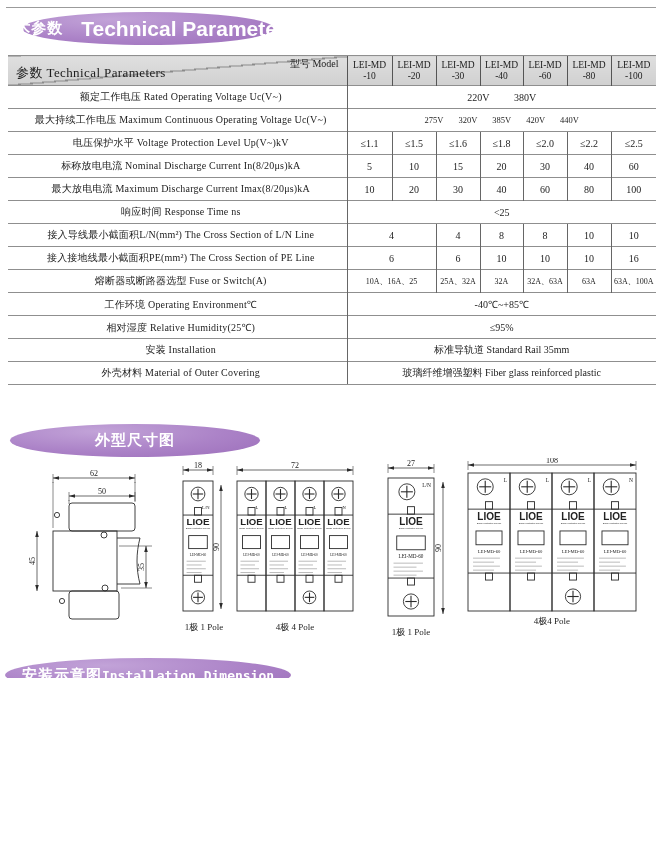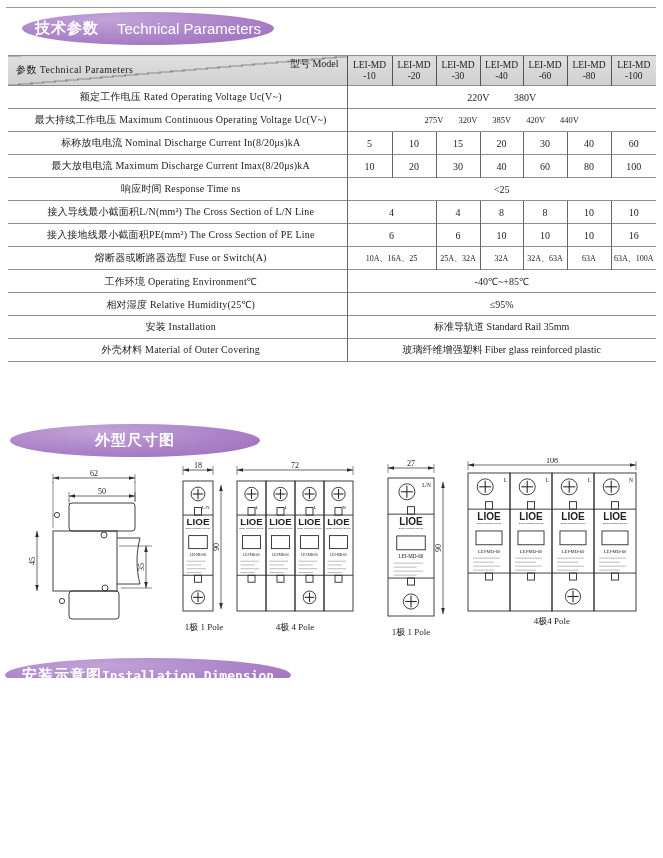--- a/index.html
+++ b/index.html
@@ -4,41 +4,41 @@
 <style>
   *{margin:0;padding:0;box-sizing:border-box}
   html,body{background:#fff}
   .page{position:relative;width:663px;height:678px;background:#fff;overflow:hidden;
         font-family:"Liberation Serif",serif;color:#1c1c1c}
   .topline{position:absolute;left:6px;top:7px;width:650px;height:1px;background:#9b9b9b}
   .oval{position:absolute;border-radius:50%;display:flex;align-items:center;justify-content:center;
         color:#fff;white-space:nowrap;
         background:radial-gradient(ellipse at 35% 22%, #c2a3d8 0%, #ab82c7 55%, #9c6eba 100%);}
   .oval .cn{font-family:"Liberation Sans",sans-serif;font-weight:bold;font-size:15px;letter-spacing:1px}
-  .oval .en-sans{font-family:"Liberation Sans",sans-serif;font-weight:normal;font-size:15px;margin-left:18px}
+  .oval .en-sans{font-family:"Liberation Sans",sans-serif;font-weight:bold;font-size:21px;margin-left:18px}
   .oval .en-mono{font-family:"DejaVu Sans Mono",monospace;font-weight:bold;font-size:13px}
   #oval-tech{left:22px;top:12px;width:252px;height:33px}
   #oval-outline{left:10px;top:424px;width:250px;height:33px}
   #oval-install{left:5px;top:658px;width:286px;height:34px}
 
   table#tech-table{position:absolute;left:8px;top:55px;width:648px;border-collapse:collapse;
         table-layout:fixed;font-size:10px}
   #tech-table td,#tech-table th{border-top:1px solid #8f8f8f;height:23px;padding:0;
         text-align:center;vertical-align:middle;font-weight:normal;overflow:hidden}
   #tech-table tr.last td{border-bottom:1px solid #8f8f8f}
   #tech-table td.lbl{text-align:center;padding-left:7px;letter-spacing:.2px}
   #tech-table td.val{border-left:1px solid #666}
   #tech-table thead th{background:linear-gradient(#dfdfdf,#d0d0d0);height:30px;font-size:9.5px;line-height:1.15}
   #tech-table thead th.mdl{border-left:1px solid #555}
   #tech-table thead th.corner{position:relative;
         background-image:linear-gradient(to bottom right,transparent calc(50% - .6px),
           #8a8a8a calc(50% - .6px),#8a8a8a calc(50% + .6px),transparent calc(50% + .6px)),
         linear-gradient(#dfdfdf,#d0d0d0);padding-left:22px;}
   .corner .model-lab{position:absolute;right:8px;top:2px;font-size:10px}
-  .corner .param-lab{position:absolute;left:8px;bottom:10px;font-size:10px;letter-spacing:.4px}
+  .corner .param-lab{position:absolute;left:8px;bottom:4px;font-size:13px;letter-spacing:.4px}
   #tech-table td.spread{font-size:8.5px;word-spacing:13px}
   #tech-table td.pair{word-spacing:22px}
   #tech-table td.fuse{font-size:8px}
   .svgbox{position:absolute}
   #outline-box{left:0;top:458px;width:663px;height:200px}
   #wiring-box{left:0;top:695px;width:663px;height:163px}
 </style>
 </head>
 <body>
 
@@ -77,20 +77,30 @@
         </tr>
     </thead>
     <tbody>
         <tr>
           <td class="lbl">额定工作电压 Rated Operating Voltage Uc(V~)</td>
           <td class="val pair" colspan="7">220V 380V</td>
         </tr>
         <tr>
           <td class="lbl">最大持续工作电压 Maximum Continuous Operating Voltage Uc(V~)</td>
           <td class="val spread" colspan="7">275V 320V 385V 420V 440V</td>
+        </tr>
+        <tr>
+          <td class="lbl">电压保护水平 Voltage Protection Level Up(V~)kV</td>
+          <td class="val">≤1.1</td>
+          <td class="val">≤1.5</td>
+          <td class="val">≤1.6</td>
+          <td class="val">≤1.8</td>
+          <td class="val">≤2.0</td>
+          <td class="val">≤2.2</td>
+          <td class="val">≤2.5</td>
         </tr>
         <tr>
           <td class="lbl">标称放电电流 Nominal Discharge Current In(8/20μs)kA</td>
           <td class="val">5</td>
           <td class="val">10</td>
           <td class="val">15</td>
           <td class="val">20</td>
           <td class="val">30</td>
           <td class="val">40</td>
           <td class="val">60</td>

